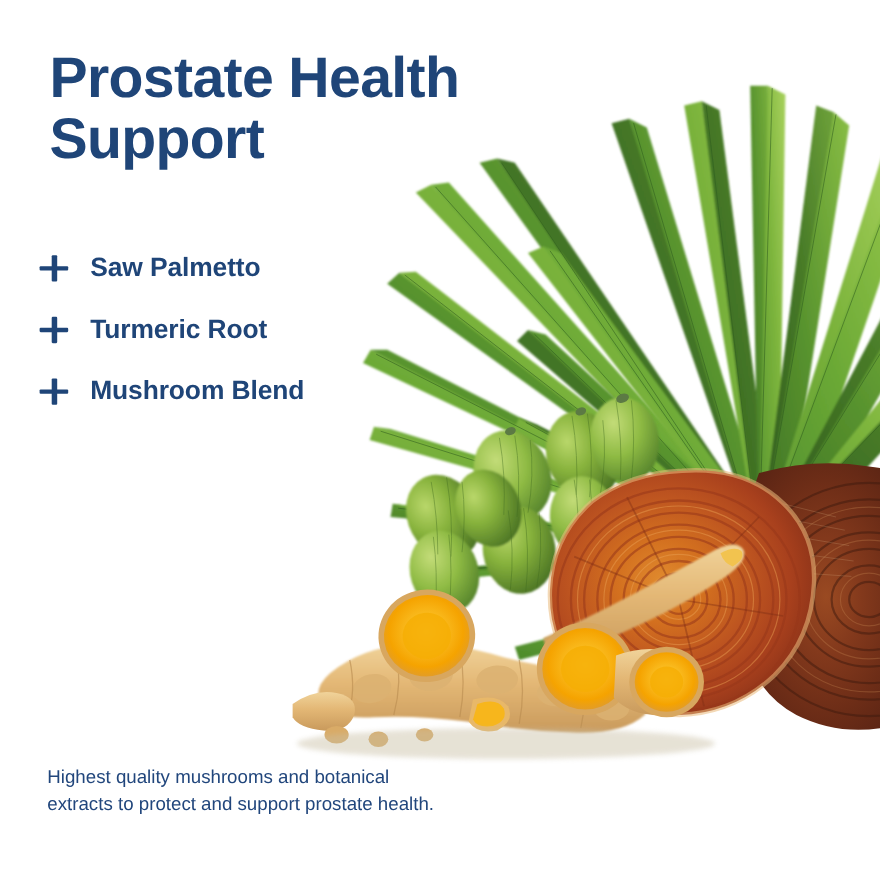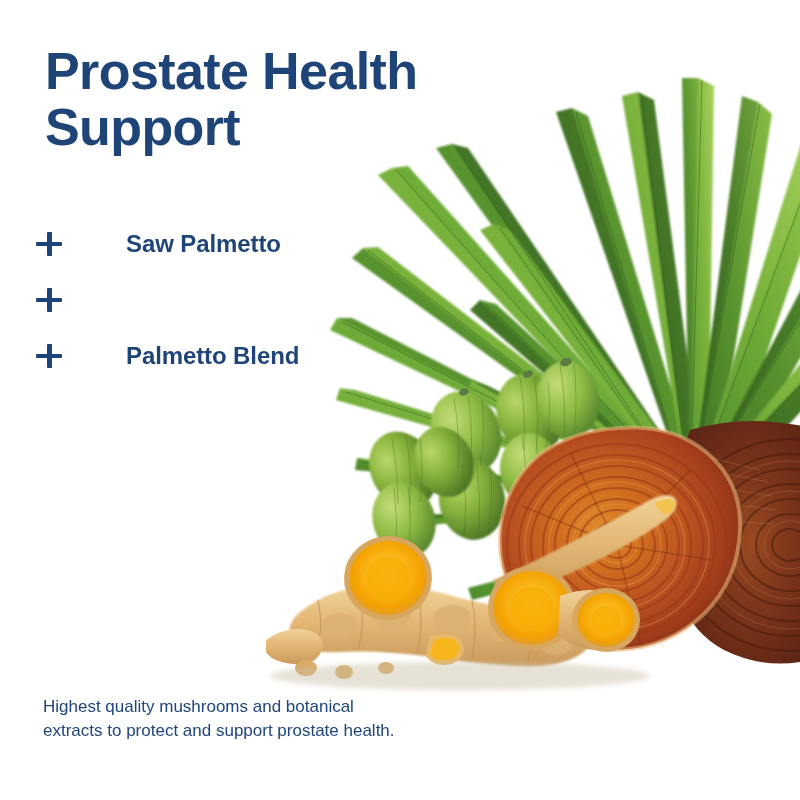--- a/index.html
+++ b/index.html
@@ -61,21 +61,20 @@
     background:#1f4578;
     border-radius:1px;
   }
   .plus-icon::before{left:11px;top:1px;width:4.5px;height:24px;}
   .plus-icon::after{left:0px;top:10.8px;width:26px;height:4.5px;}
   .ingredient-label{
     font-size:24px;
     font-weight:bold;
     color:#1f4578;
     letter-spacing:-0.1px;
-    margin-left:44px;
   }
 
   #footer-text{
     position:absolute;
     left:43px;top:695px;
     width:640px;
     font-size:17px;
     line-height:1.42;
     color:#21467c;
     white-space:pre-line;
@@ -433,23 +432,24 @@
   <div id="headline">Prostate Health
 Support</div>
 
   <ul id="ingredient-list">
     <li class="ingredient-item">
       <span class="plus-icon"></span>
       <span class="ingredient-label">Saw Palmetto</span>
     </li>
     <li class="ingredient-item">
       <span class="plus-icon"></span>
+      <span class="ingredient-label">Turmeric Root</span>
     </li>
     <li class="ingredient-item">
       <span class="plus-icon"></span>
-      <span class="ingredient-label">Palmetto Blend</span>
+      <span class="ingredient-label">Mushroom Blend</span>
     </li>
   </ul>
 
   <div id="footer-text">Highest quality mushrooms and botanical
 extracts to protect and support prostate health.</div>
 
 </div>
 
 </body></html>

